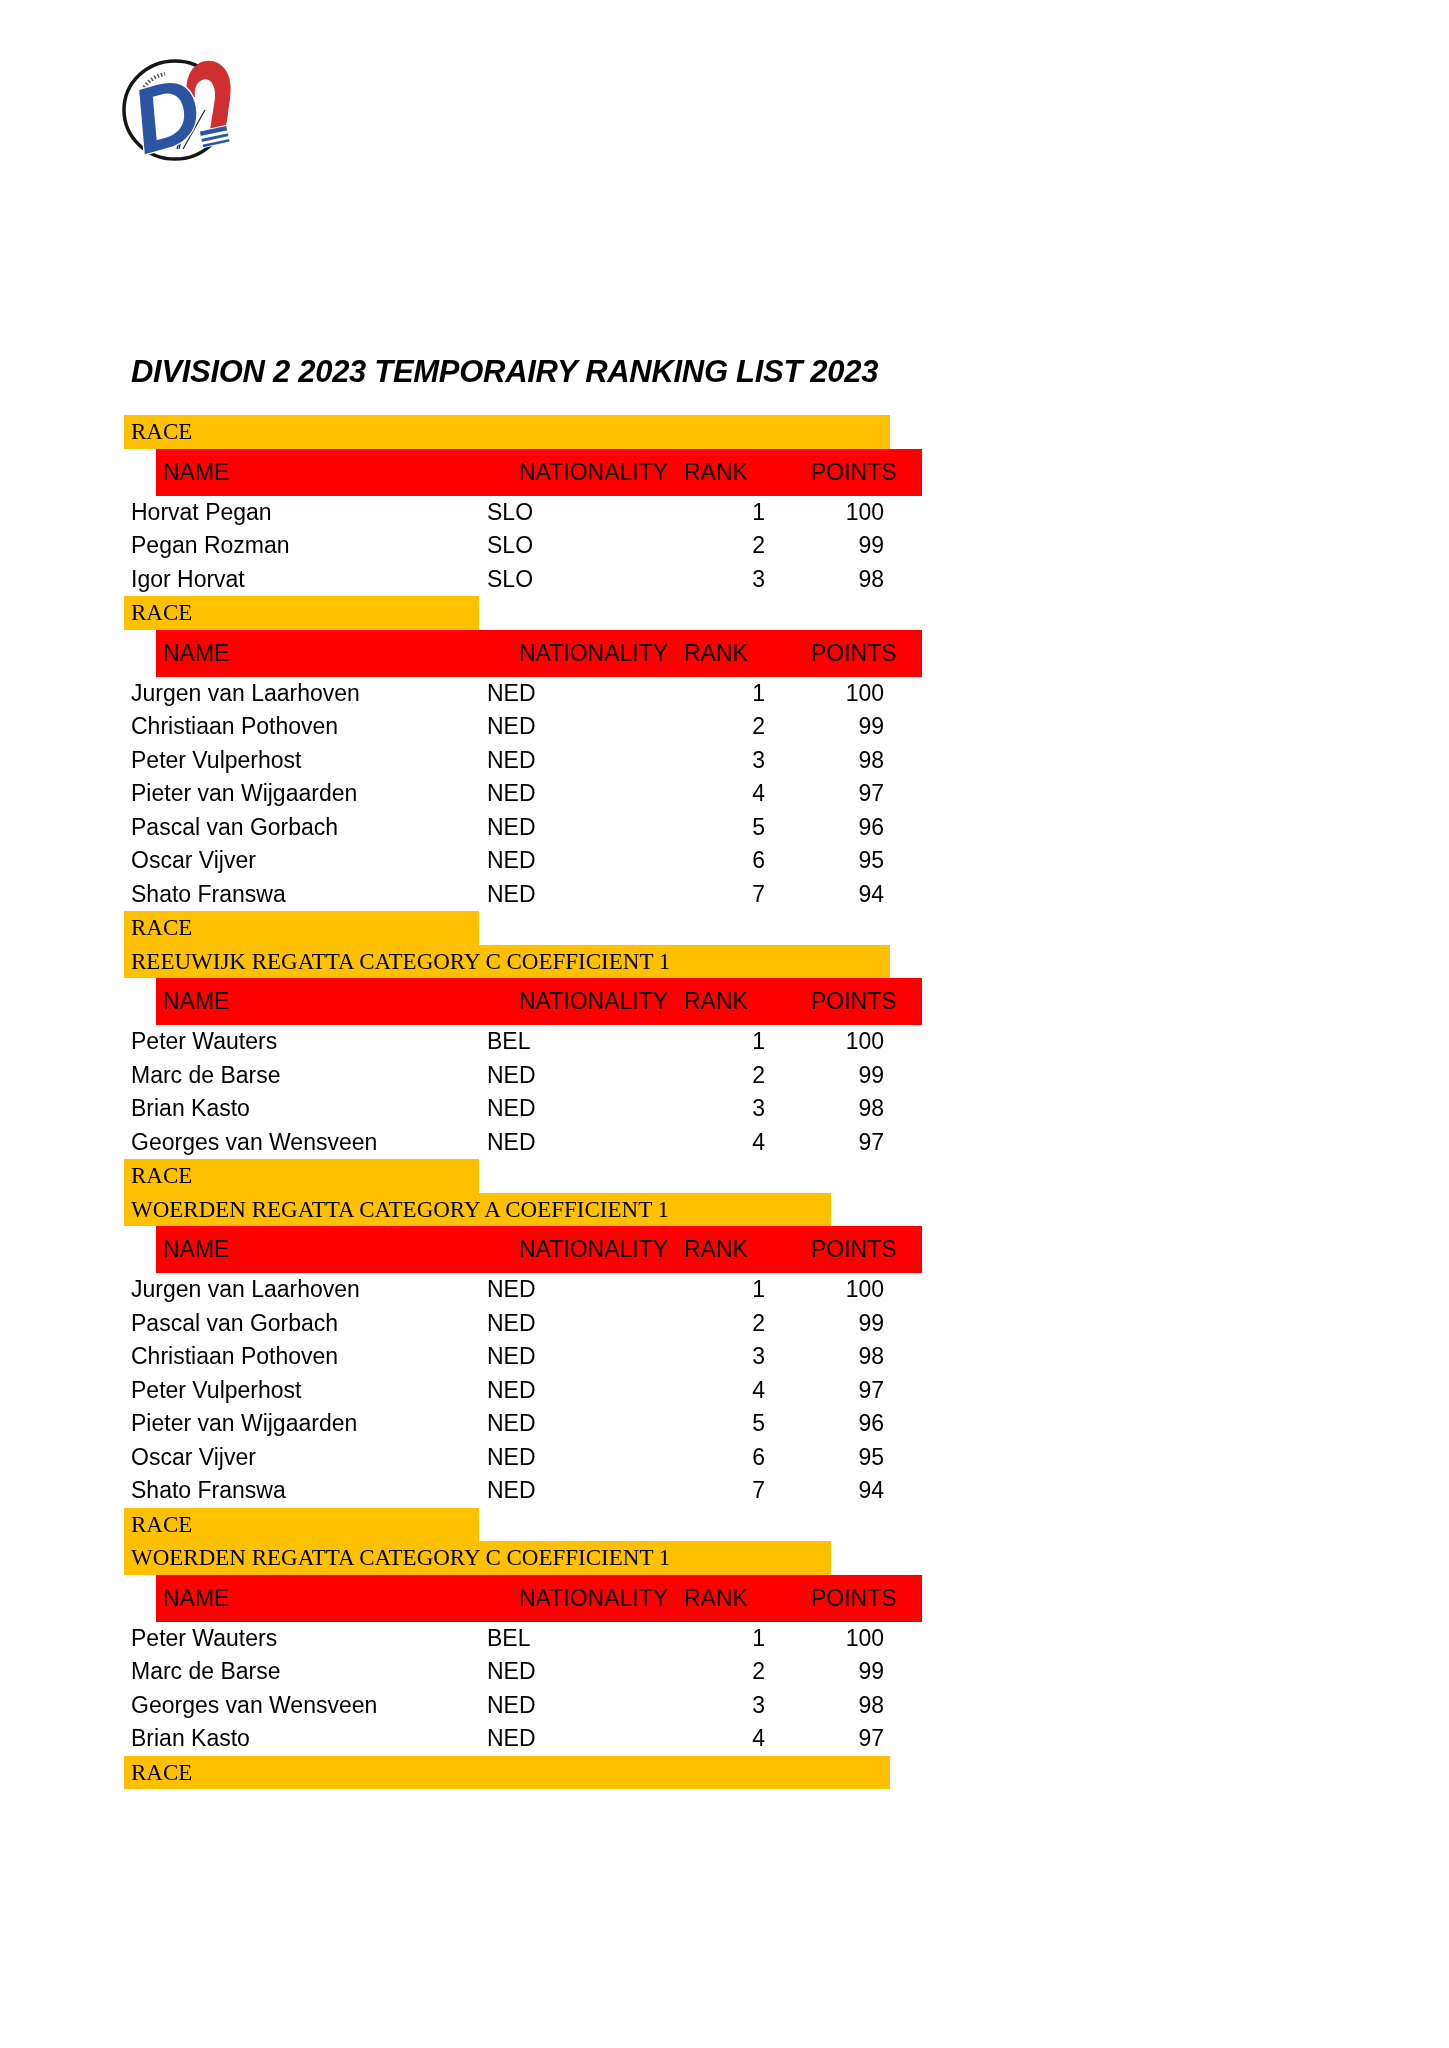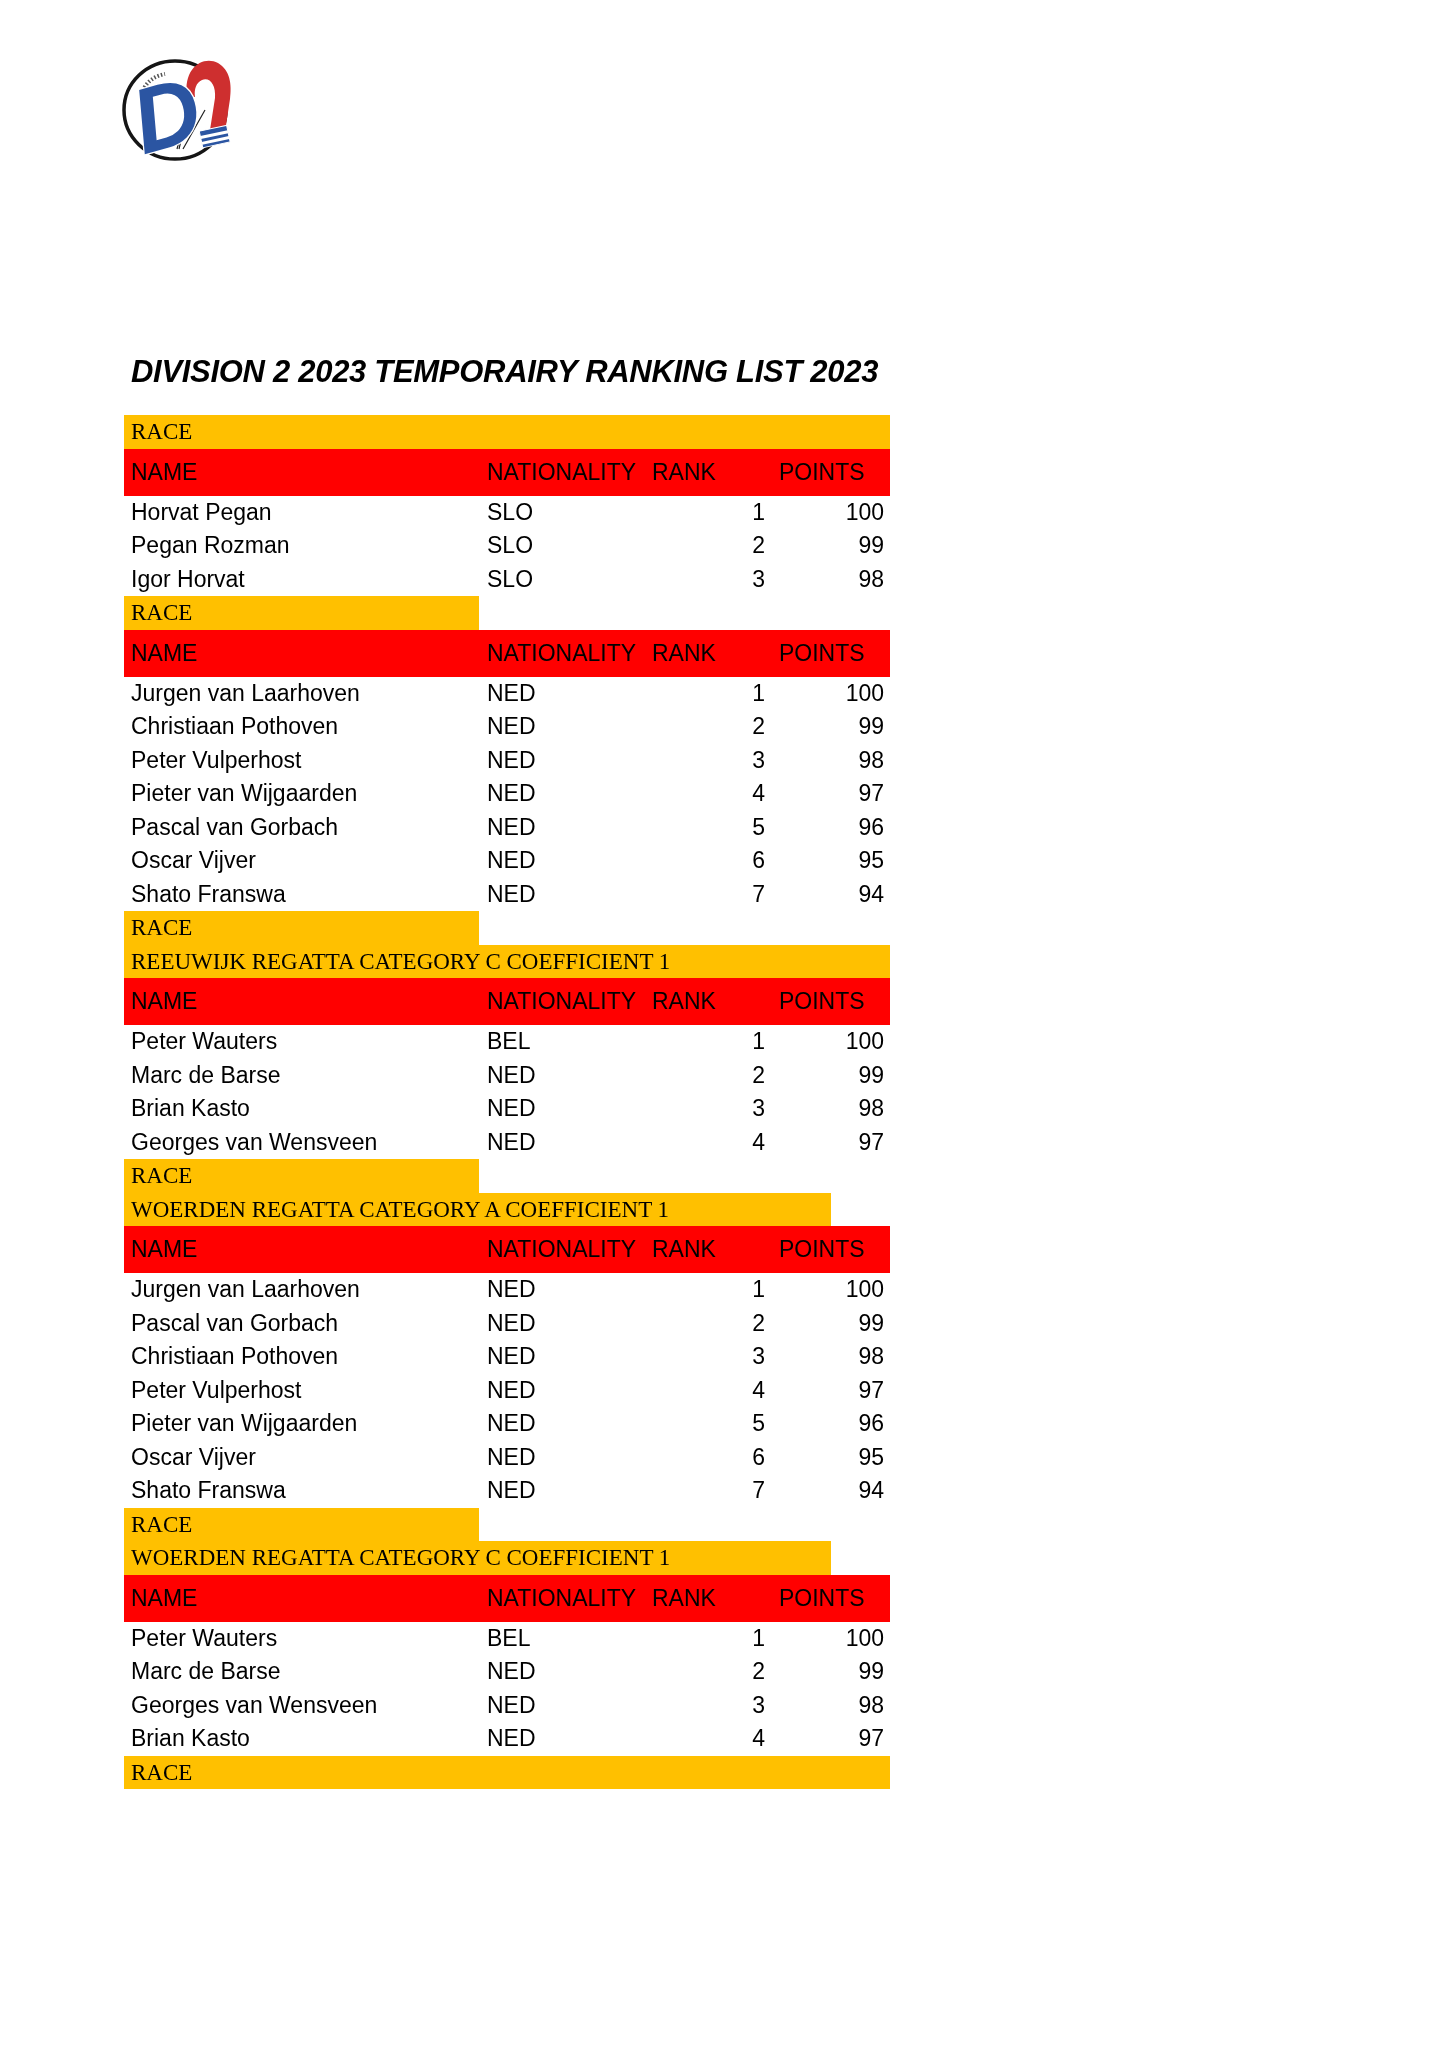--- a/index.html
+++ b/index.html
@@ -17,21 +17,21 @@
     font-size:31px;font-weight:bold;font-style:italic;
     letter-spacing:-0.3px;white-space:nowrap;
   }
   .ranking-table{position:absolute;left:124px;top:415px;width:766px;}
   .row{height:33.5px;display:flex;align-items:center;font-size:23px;line-height:1;}
   .bar{background:#FFC000;padding-left:7px;box-sizing:border-box;font-family:Liberation Serif, serif;}
   .bar.full{width:766px;}
   .bar.short{width:355px;}
   .bar.med{width:707px;}
   .grid{display:grid;grid-template-columns:363px 135px 147px 121px;width:766px;box-sizing:border-box;}
-  .header{background:#FF0000;height:47px;}
+  .header{background:#FF0000;height:47px;margin-left:32px;}
   .c{display:flex;align-items:center;box-sizing:border-box;}
   .c.name{padding-left:7px;}
   .c.rank{justify-content:flex-end;padding-right:4px;}
   .c.pts{justify-content:flex-end;padding-right:6px;}
   .c.rankh{padding-left:30px;}
   .c.ptsh{padding-left:10px;}
 </style>
 </head>
 <body>
 

